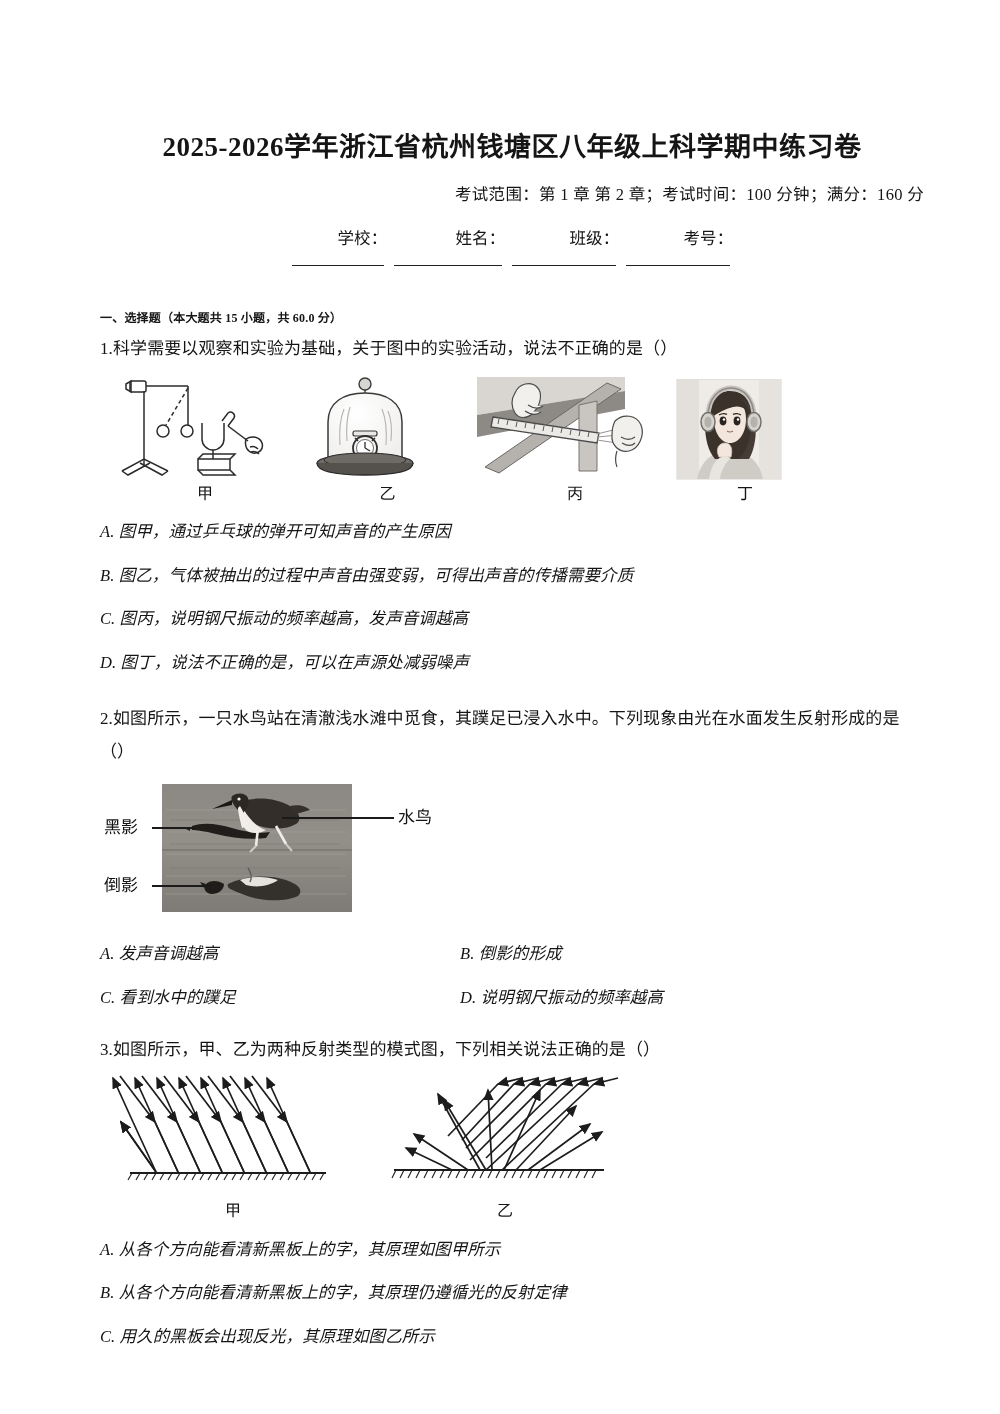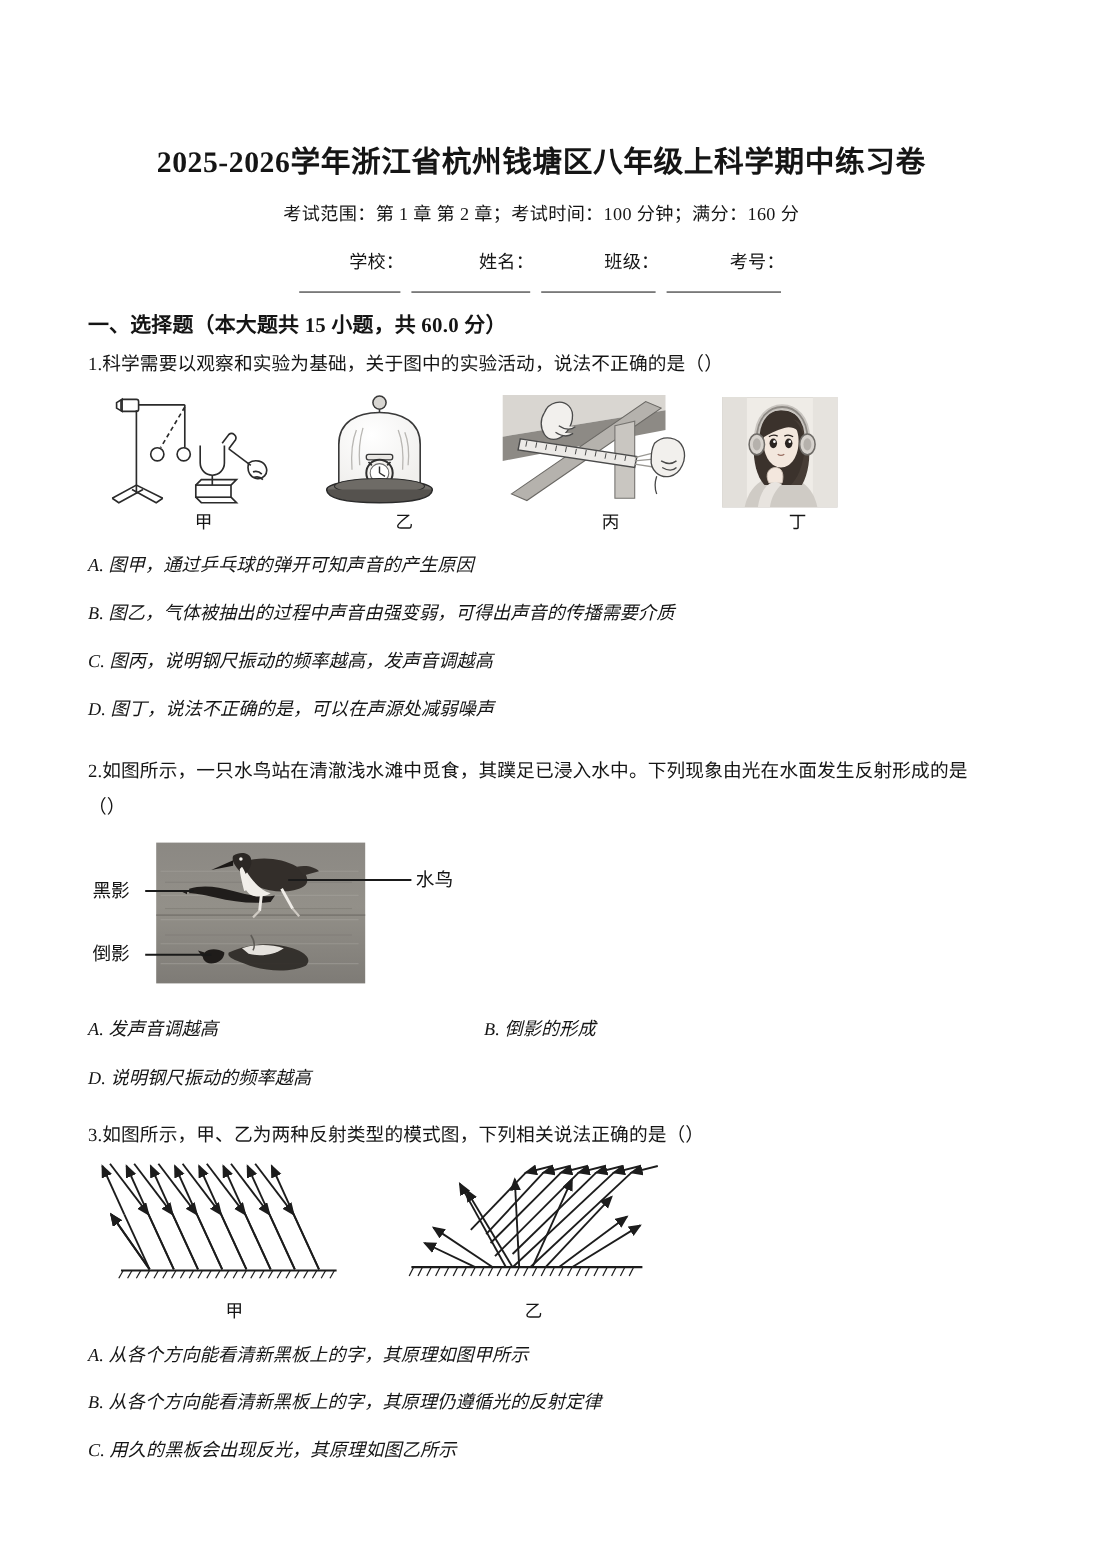--- a/index.html
+++ b/index.html
@@ -18,37 +18,37 @@
   }
   .page {
     width: 1000px;
     height: 1414px;
     padding: 0;
     box-sizing: border-box;
     position: relative;
   }
   .inner {
     position: absolute;
-    left: 80px;
+    left: 100px;
     top: 0;
     width: 824px;
   }
 
   
   .doc-title {
     text-align: center;
     font-size: 27px;
     font-weight: bold;
     letter-spacing: 0.5px;
     margin-top: 131px;
     line-height: 1.25;
     white-space: nowrap;
   }
   .doc-subtitle {
-    text-align: center;
+    text-align: right;
     font-size: 16.5px;
     margin-top: 16px;
     letter-spacing: 0.3px;
   }
   .fillin-row {
     display: flex;
     justify-content: center;
     align-items: flex-end;
     margin-top: 20px;
     font-size: 16.5px;
@@ -62,23 +62,23 @@
     height: 16px;
     margin: 0 4px 2px 1px;
   }
   .b1 { width: 92px; }
   .b2 { width: 108px; margin-left: 6px; }
   .b3 { width: 104px; margin-left: 6px; }
   .b4 { width: 104px; margin-left: 6px; }
 
   
   .section-heading {
-    font-size: 19px;
+    font-size: 12px;
     font-weight: bold;
-    margin-top: 12px;
+    margin-top: 40px;
     letter-spacing: 0.2px;
   }
 
   .question {
     font-size: 17px;
     line-height: 1.95;
     margin-top: 6px;
     letter-spacing: 0.1px;
   }
   .q-text { display: block; }
@@ -419,20 +419,21 @@
       </g>
       <text x="4" y="53" font-family="Liberation Serif, serif" font-size="17" fill="#141414">黑影</text>
       <text x="4" y="111" font-family="Liberation Serif, serif" font-size="17" fill="#141414">倒影</text>
       <text x="298" y="43" font-family="Liberation Serif, serif" font-size="17" fill="#141414">水鸟</text>
     </svg>
   </div>
 
   <div class="options opt-grid" style="margin-top:2px">
     <div class="option">A. 发声音调越高</div>
     <div class="option">B. 倒影的形成</div>
+    <div class="option">C. 看到水中的蹼足</div>
     <div class="option">D. 说明钢尺振动的频率越高</div>
   </div>
 
   <div class="question" style="margin-top:22px">
     <span class="q-text"><span>3.</span><span>如图所示，甲、乙为两种反射类型的模式图，下列相关说法正确的是（）</span></span>
   </div>
 
   <div class="figrow-q3">
 
     <div class="fig-cell" style="width:250px">

